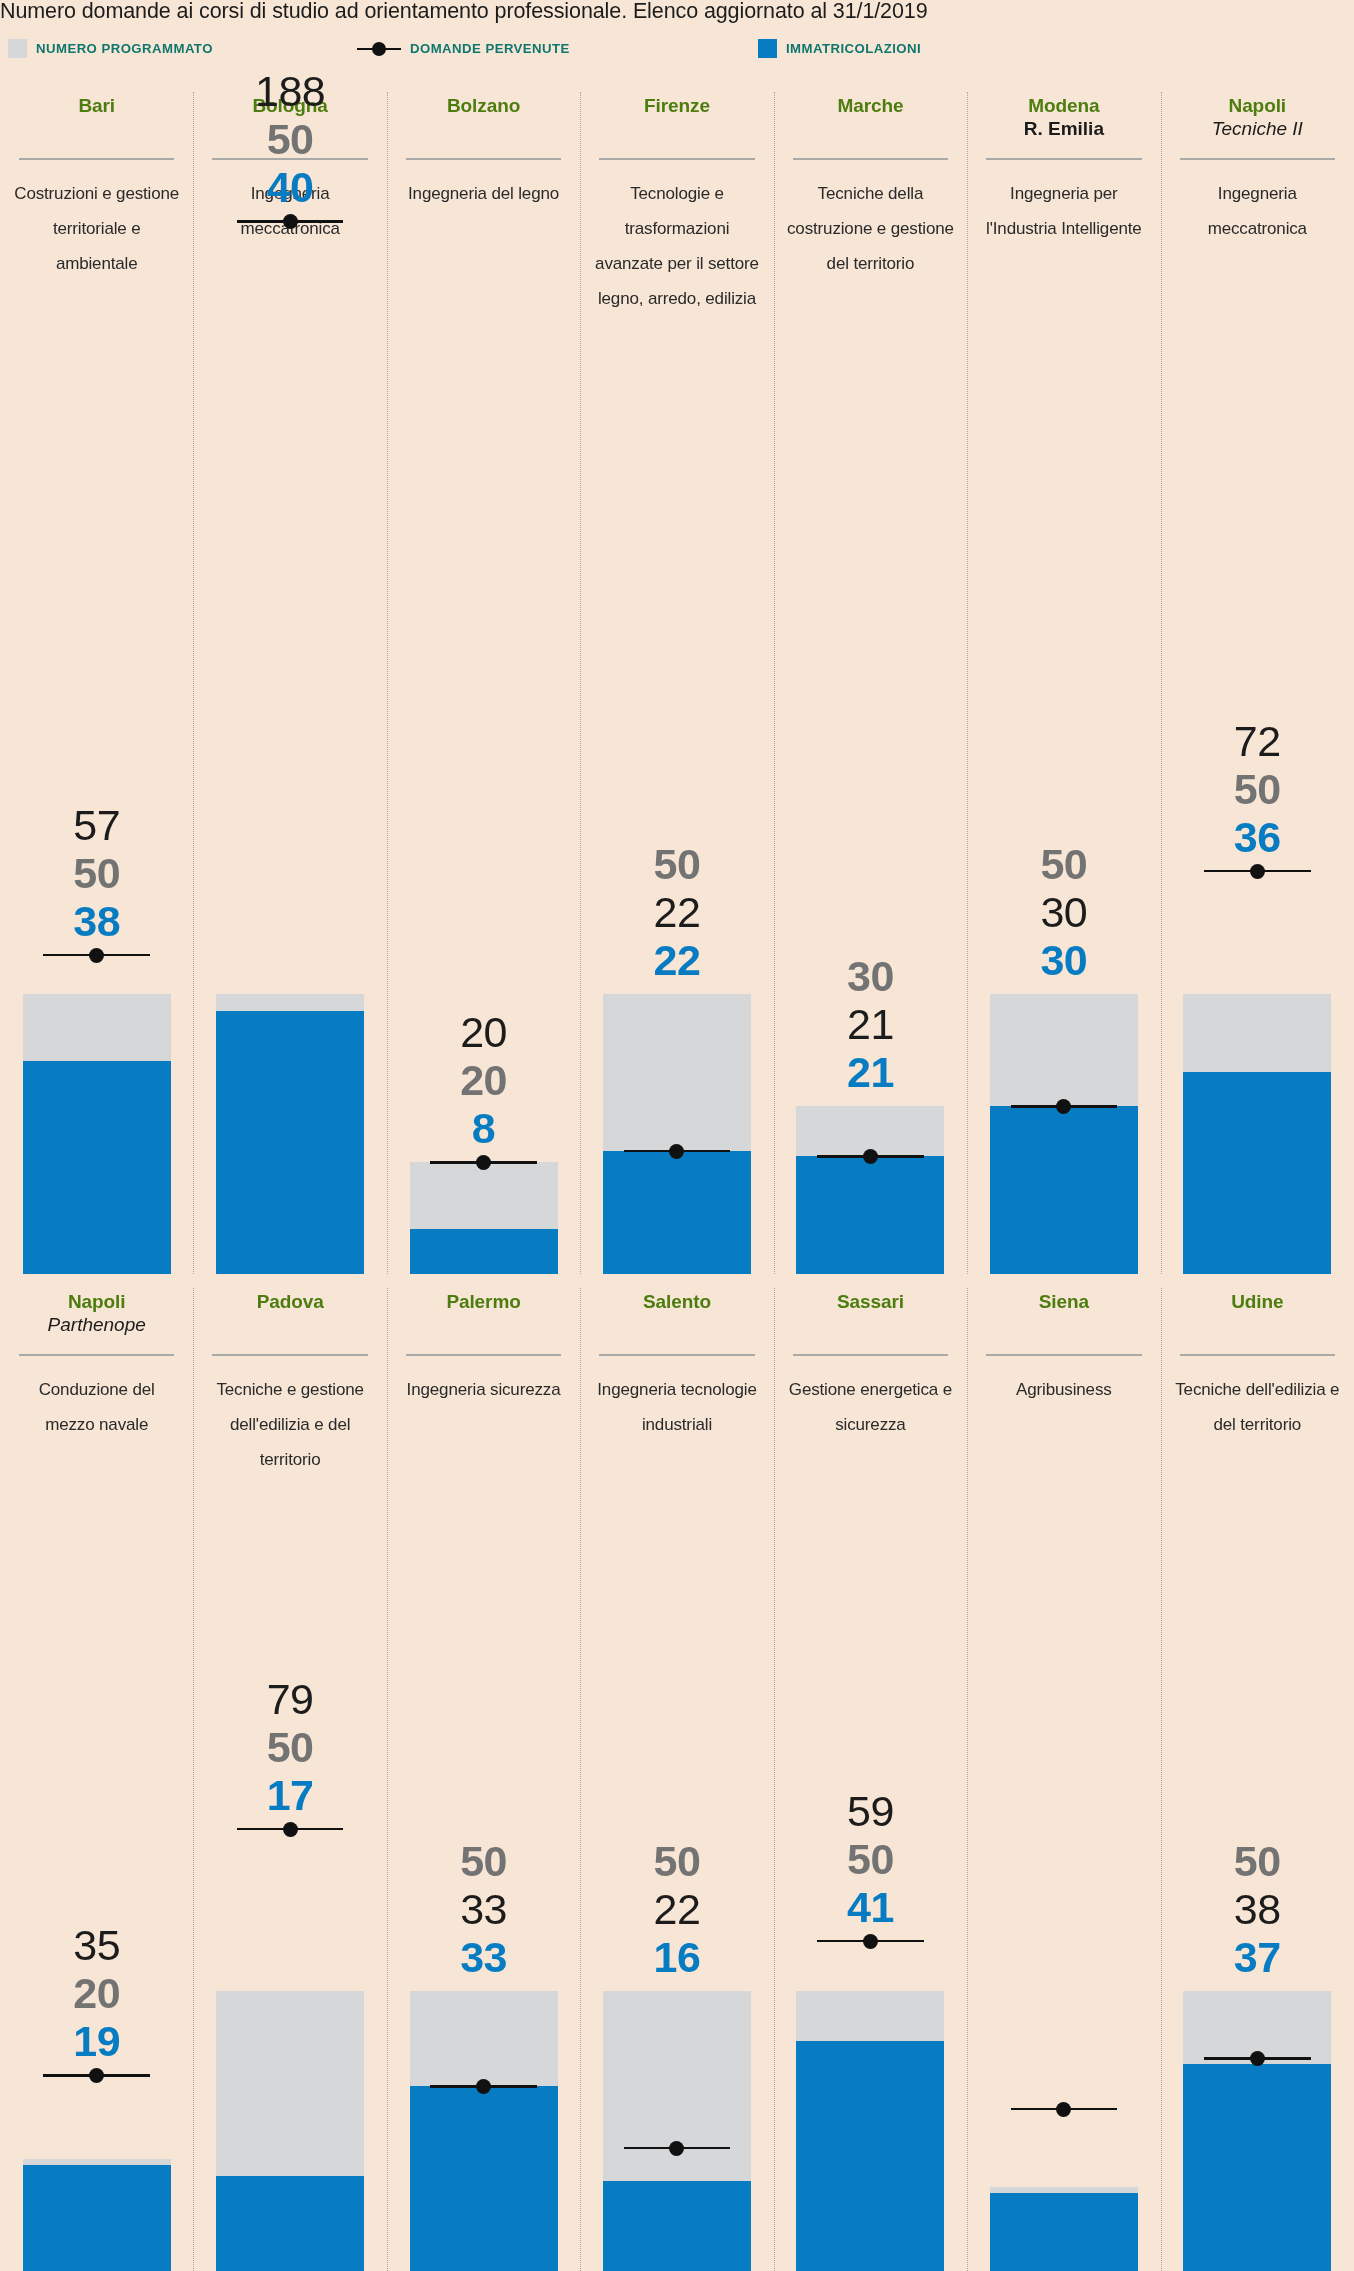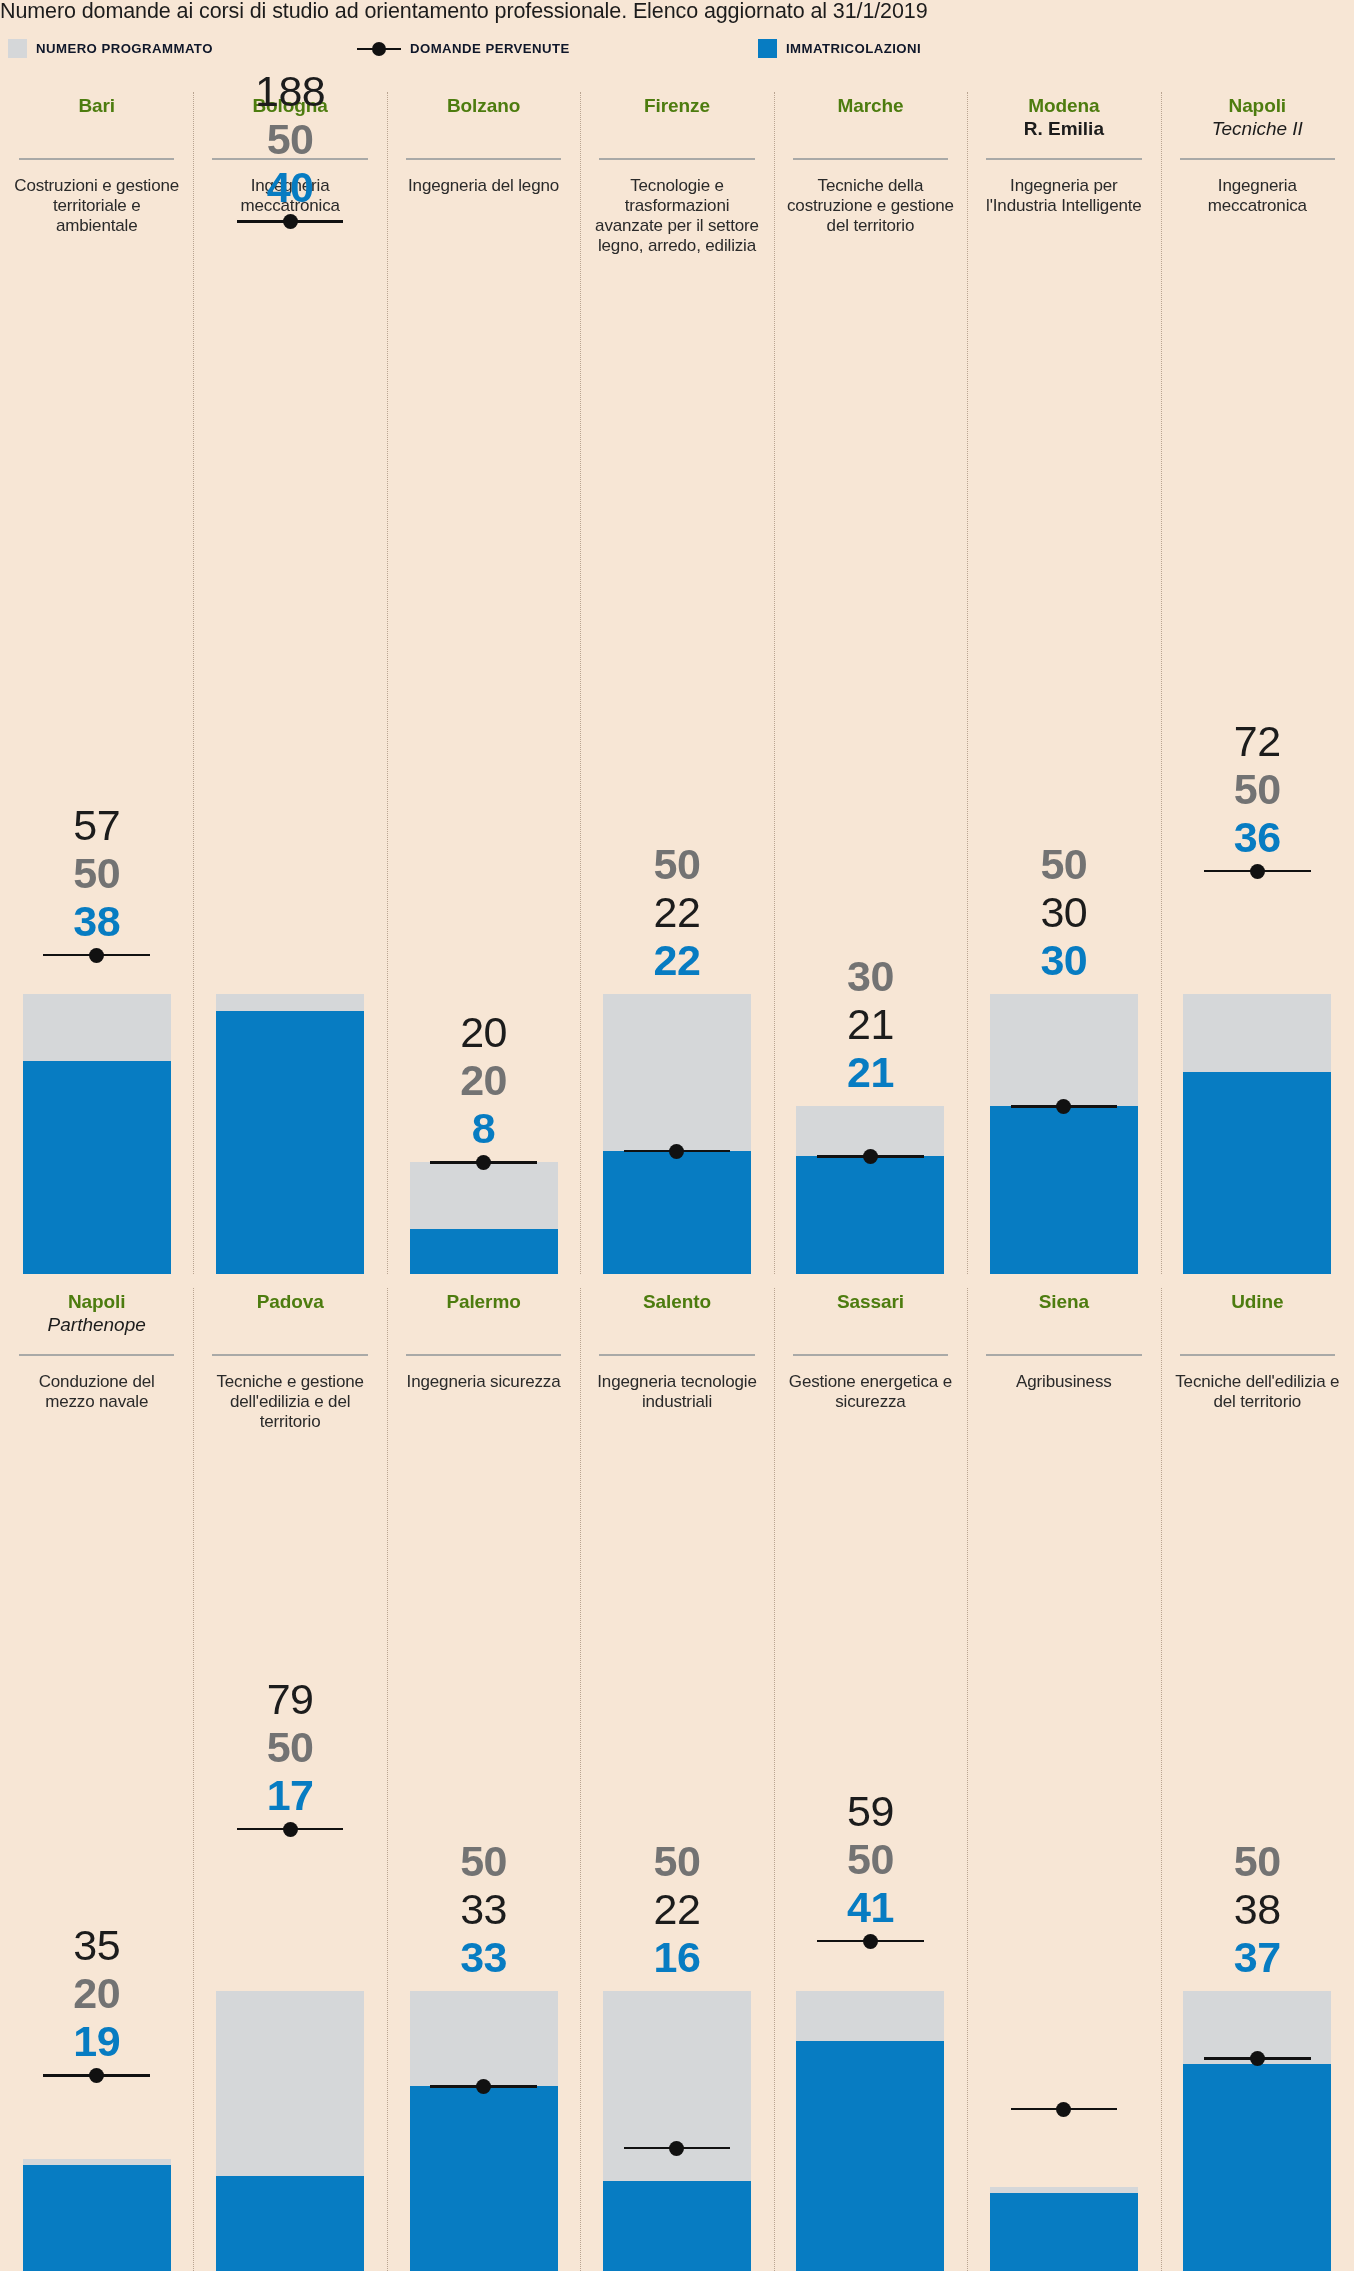--- a/index.html
+++ b/index.html
@@ -72,21 +72,21 @@
     position: absolute;
     left: 15px; top: 3px;
     width: 14px; height: 14px;
     border-radius: 50%;
     background: #111;
   }
   .legend-label {
     font-size: 13.2px;
     font-weight: bold;
     letter-spacing: 0.45px;
-    color: #0f172a;
+    color: #0f766e;
     white-space: nowrap;
   }
 
   
   .band {
     position: absolute;
     left: 0;
     width: 1354px;
   }
   .band.band1 { top: 78px;  height: 1196px; }
@@ -131,21 +131,21 @@
     font-weight: normal;
   }
   .rule {
     margin: 0 auto;
     height: 2px;
     background: #a9a9a7;
     width: calc(100% - 22px);
   }
   .course {
     font-size: 17px;
-    line-height: 20px;
+    line-height: 35px;
     color: #2a2a2a;
     padding: 0 4px;
     letter-spacing: -0.15px;
   }
 
   
   .values {
     position: absolute;
     left: 0; right: 0;
     text-align: center;

